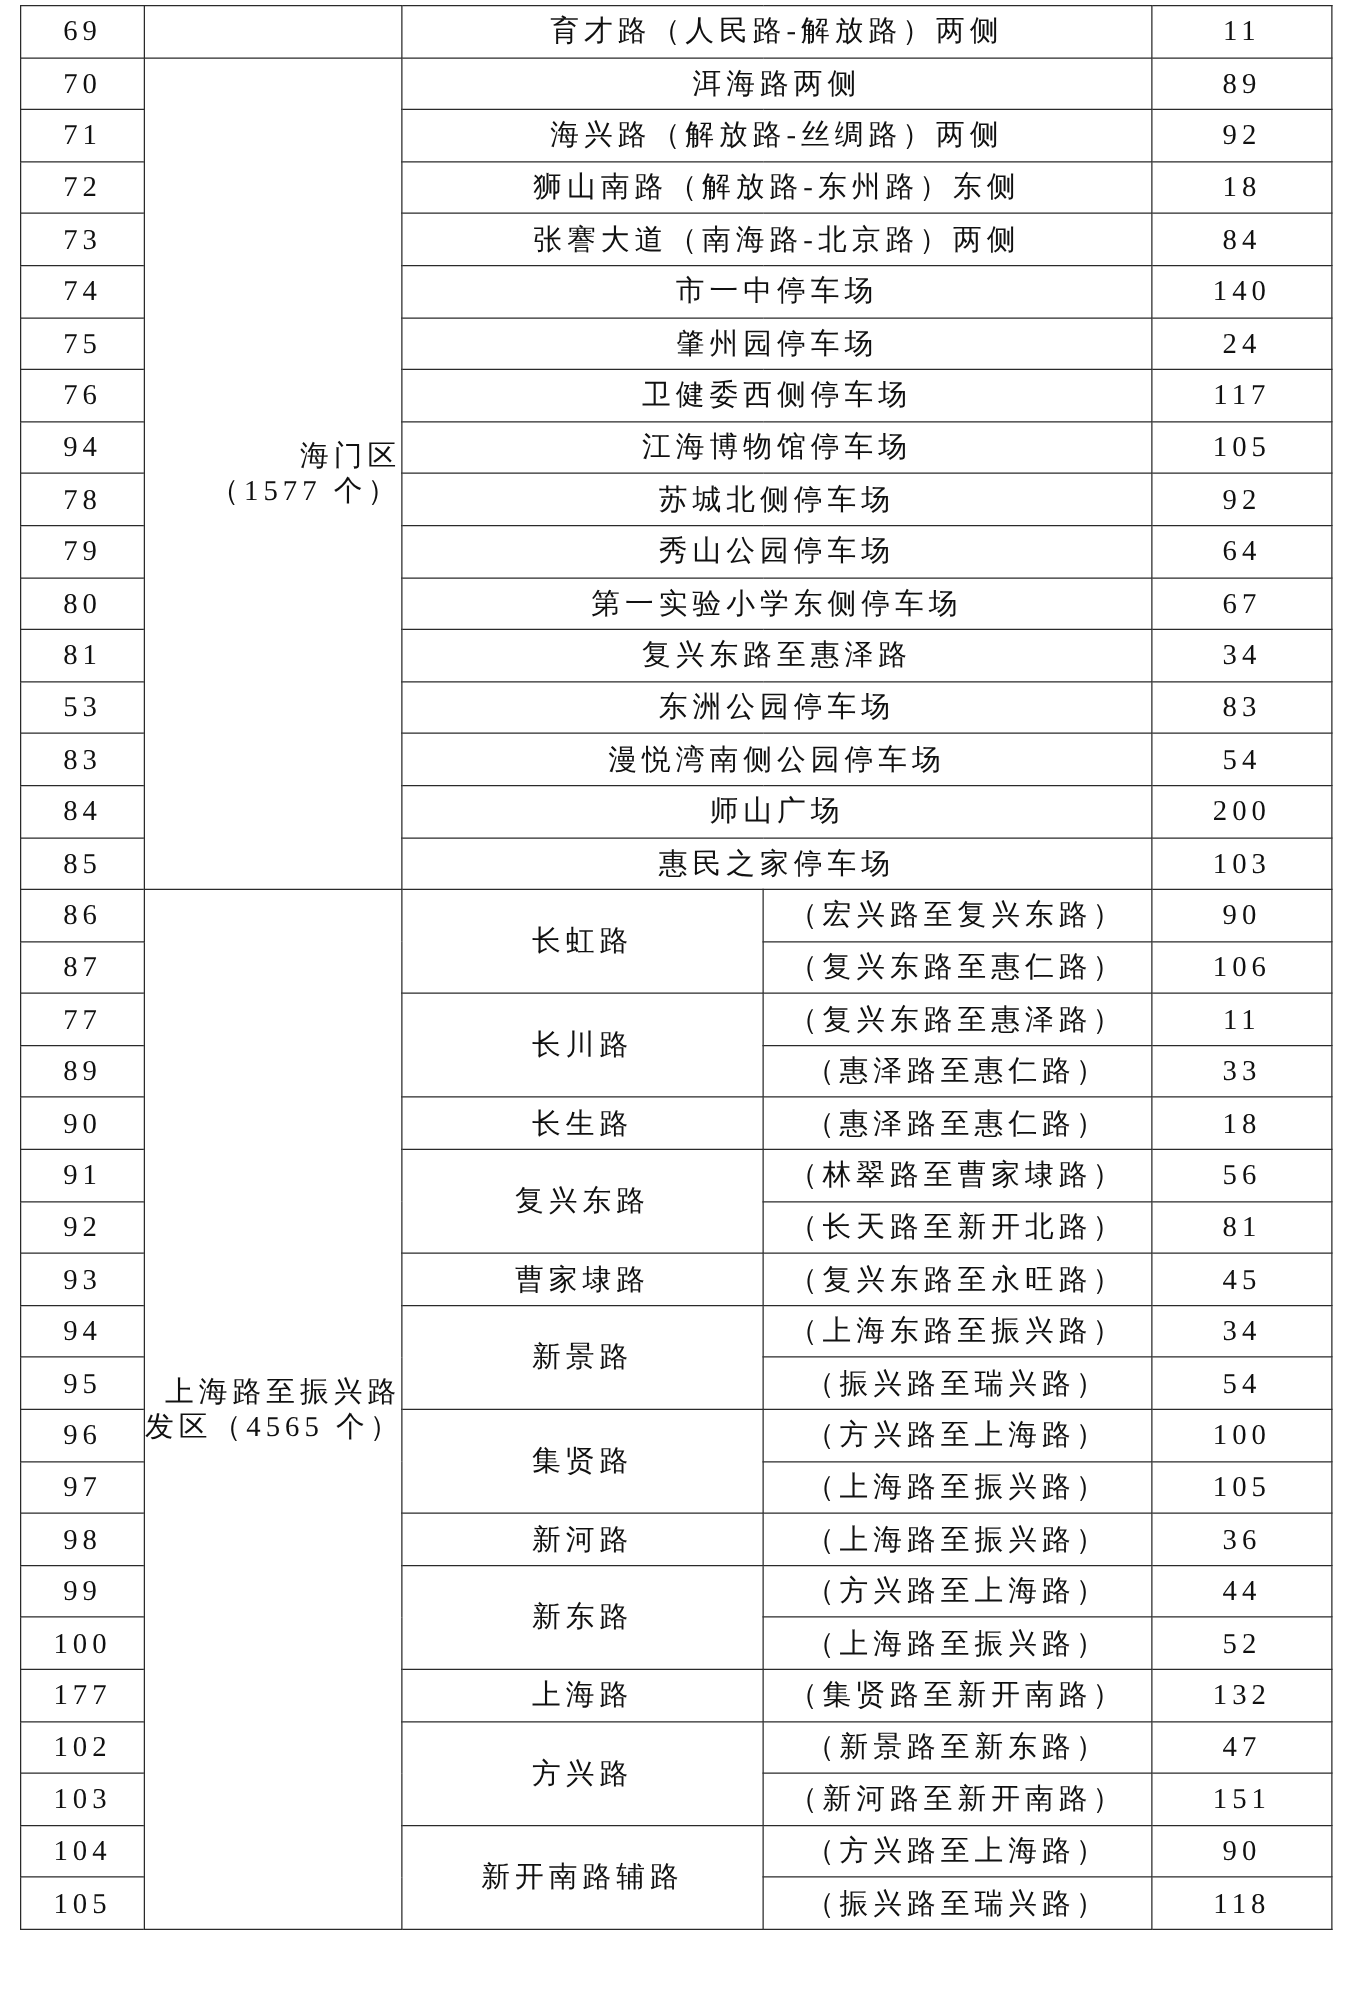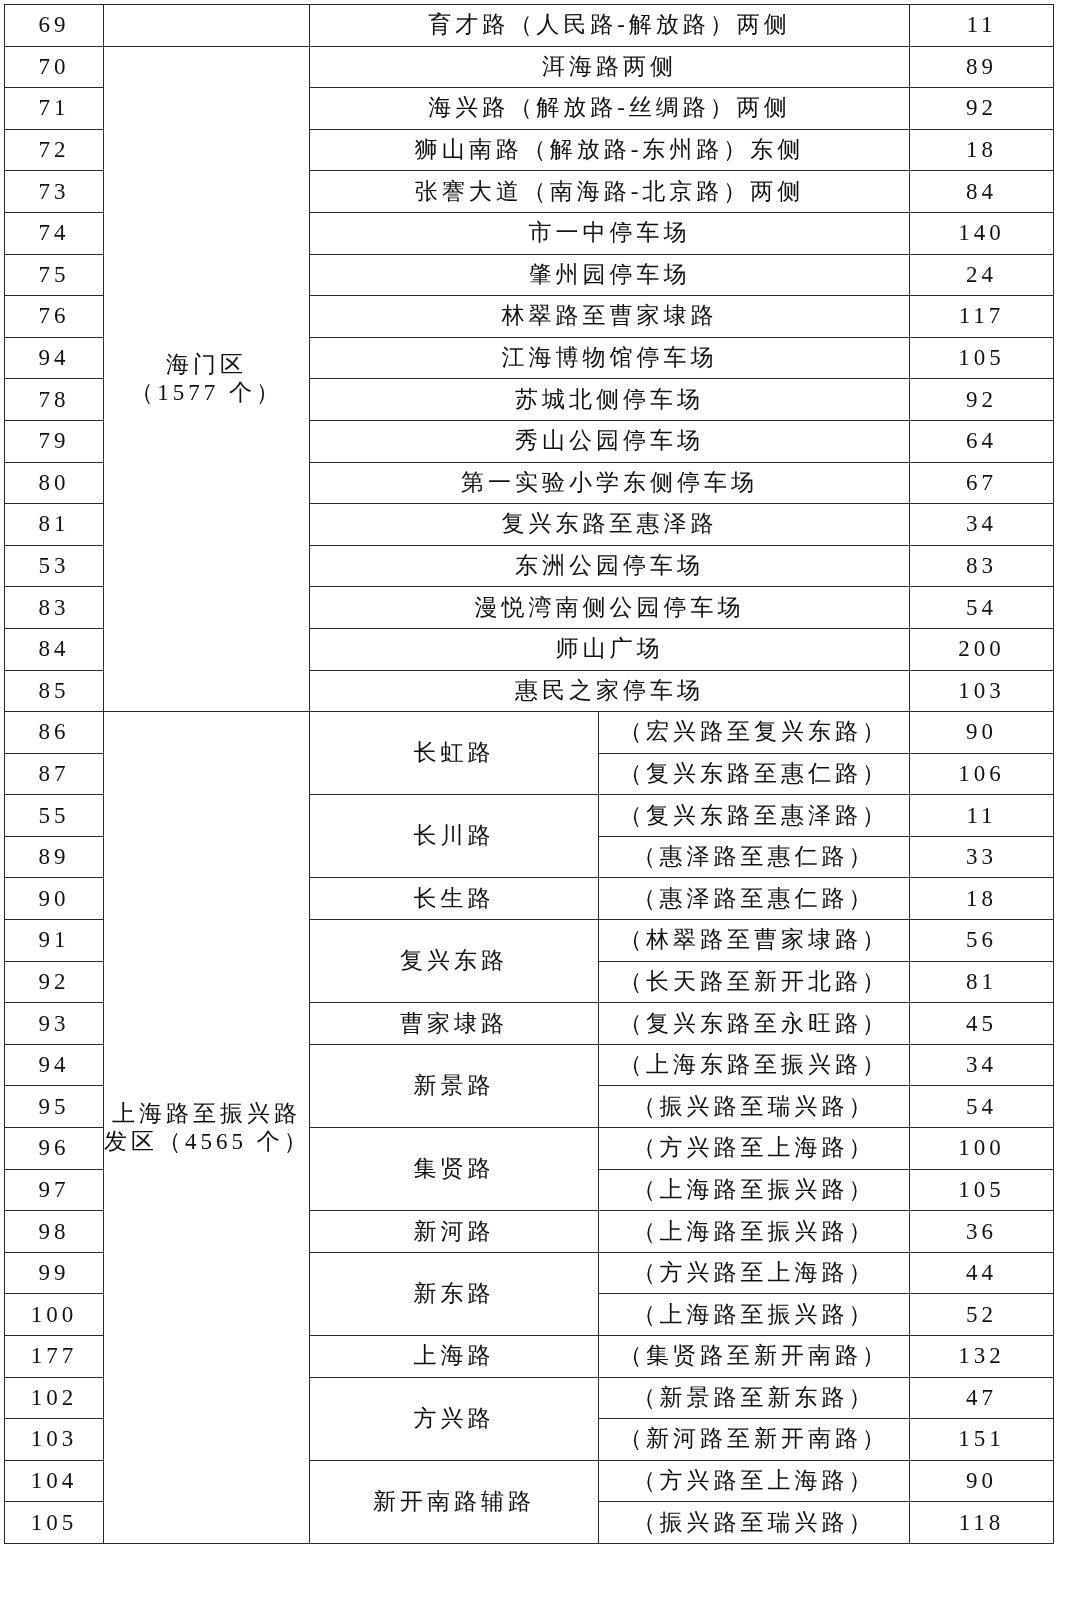--- a/index.html
+++ b/index.html
@@ -4,37 +4,38 @@
 <style>
   html, body { margin: 0; padding: 0; background: #ffffff; }
   body { width: 1080px; height: 1603px; overflow: hidden; position: relative; }
   .sheet { position: absolute; left: 4px; top: 4px; }
   table.grid {
     border-collapse: collapse;
     table-layout: fixed;
     width: 1049px;
     font-family: "Liberation Serif", "DejaVu Serif", serif;
     color: #111111;
+    margin-left: 12px;
   }
   table.grid td {
     border: 1.6px solid #2a2a2a;
     height: 40.6px;
     padding: 0;
     text-align: center;
     vertical-align: middle;
     font-size: 23px;
     line-height: 28px;
     letter-spacing: 4px;
     white-space: nowrap;
     overflow: hidden;
   }
   td.num { letter-spacing: 0; font-size: 24px; }
   td.cnt { letter-spacing: 0; font-size: 24px; }
   td.district { white-space: normal; line-height: 42px; letter-spacing: 3px; }
-  td.district span { display: block; }
+  td.district span { display: block; text-align: right; }
   col.c1 { width: 99px; }
   col.c2 { width: 206px; }
   col.c3 { width: 289px; }
   col.c4 { width: 311px; }
   col.c5 { width: 144px; }
 </style>
 </head>
 <body>
 
 <div class="sheet">
@@ -84,21 +85,21 @@
       <td colspan="2">市一中停车场</td>
       <td class="cnt">140</td>
     </tr>
     <tr>
       <td class="num">75</td>
       <td colspan="2">肇州园停车场</td>
       <td class="cnt">24</td>
     </tr>
     <tr>
       <td class="num">76</td>
-      <td colspan="2">林翠路至曹家埭路</td>
+      <td colspan="2">卫健委西侧停车场</td>
       <td class="cnt">117</td>
     </tr>
     <tr>
       <td class="num">94</td>
       <td colspan="2">江海博物馆停车场</td>
       <td class="cnt">105</td>
     </tr>
     <tr>
       <td class="num">78</td>
       <td colspan="2">苏城北侧停车场</td>
@@ -150,21 +151,21 @@
       <td>（宏兴路至复兴东路）</td>
       <td class="cnt">90</td>
     </tr>
     <tr>
       <td class="num">87</td>
       <td>（复兴东路至惠仁路）</td>
       <td class="cnt">106</td>
     </tr>
 
     <tr>
-      <td class="num">55</td>
+      <td class="num">77</td>
       <td rowspan="2">长川路</td>
       <td>（复兴东路至惠泽路）</td>
       <td class="cnt">11</td>
     </tr>
     <tr>
       <td class="num">89</td>
       <td>（惠泽路至惠仁路）</td>
       <td class="cnt">33</td>
     </tr>
 

